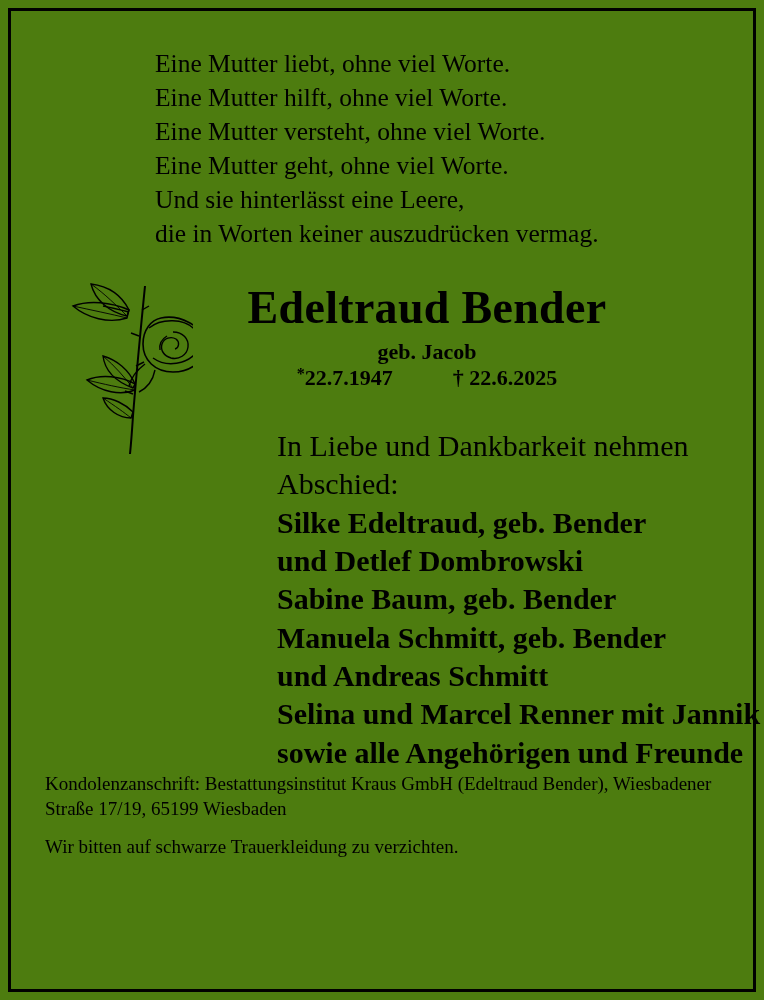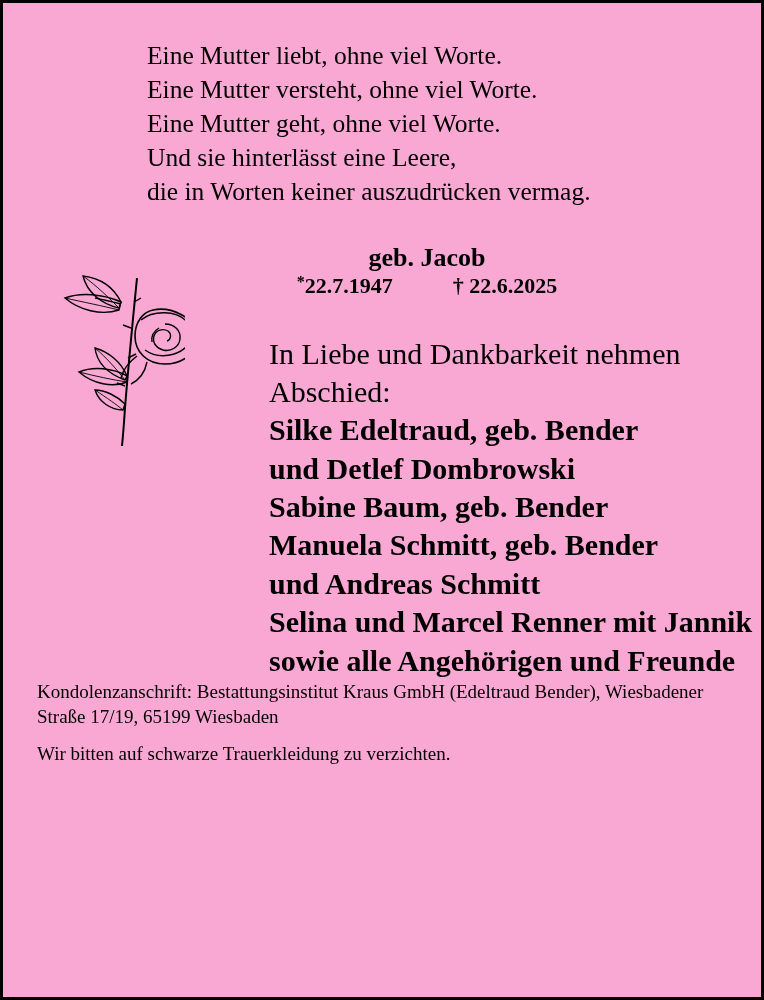--- a/index.html
+++ b/index.html
@@ -12,21 +12,22 @@
     height: 1000px;
     font-family: "Liberation Serif", serif;
     color: #000000;
     overflow: hidden;
   }
   .notice {
     position: relative;
     box-sizing: border-box;
     width: 764px;
     height: 1000px;
-    background: #f9a8d4;
+    padding: 8px;
+    background: #4d7c0f;
   }
   .notice-border {
     box-sizing: border-box;
     width: 100%;
     height: 100%;
     border: 3px solid #000000;
     padding: 18px 26px 14px 26px;
     position: relative;
   }
 
@@ -48,21 +49,21 @@
     text-align: center;
     padding-left: 90px;
   }
   .deceased-name {
     font-size: 46px;
     font-weight: bold;
     letter-spacing: 0.3px;
     line-height: 1.05;
   }
   .maiden-name {
-    font-size: 26px;
+    font-size: 22px;
     font-weight: bold;
     margin-top: 6px;
   }
   .dates {
     font-size: 22px;
     font-weight: bold;
   }
   .dates .birth {
     display: inline-block;
   }
@@ -155,27 +156,29 @@
         <path d="M102 118 C 96 104, 84 94, 70 90 C 72 106, 84 116, 100 122 Z"></path>
         <path d="M70 90 C 82 100, 92 112, 100 122" stroke-width="0.9"></path>
 
         <path d="M100 146 C 92 138, 80 132, 70 132 C 74 144, 86 152, 98 152 Z"></path>
         <path d="M70 132 C 82 140, 92 147, 98 152" stroke-width="0.9"></path>
       </svg>
     </div>
 
     <div class="poem">
       <div>Eine Mutter liebt, ohne viel Worte.</div>
+      <div>Eine Mutter hilft, ohne viel Worte.</div>
       <div>Eine Mutter versteht, ohne viel Worte.</div>
       <div>Eine Mutter geht, ohne viel Worte.</div>
       <div>Und sie hinterlässt eine Leere,</div>
       <div>die in Worten keiner auszudrücken vermag.</div>
     </div>
 
     <div class="name-block">
+      <div class="deceased-name">Edeltraud Bender</div>
       <div class="maiden-name">geb. Jacob</div>
       <div class="dates">
         <span class="birth"><span class="star">*</span><span>22.7.1947</span></span><span class="death"><span>†</span> <span>22.6.2025</span></span>
       </div>
     </div>
 
     <div class="mourners">
       <div class="intro">In Liebe und Dankbarkeit nehmen</div>
       <div class="intro">Abschied:</div>
       <div class="family">Silke Edeltraud, geb. Bender</div>

